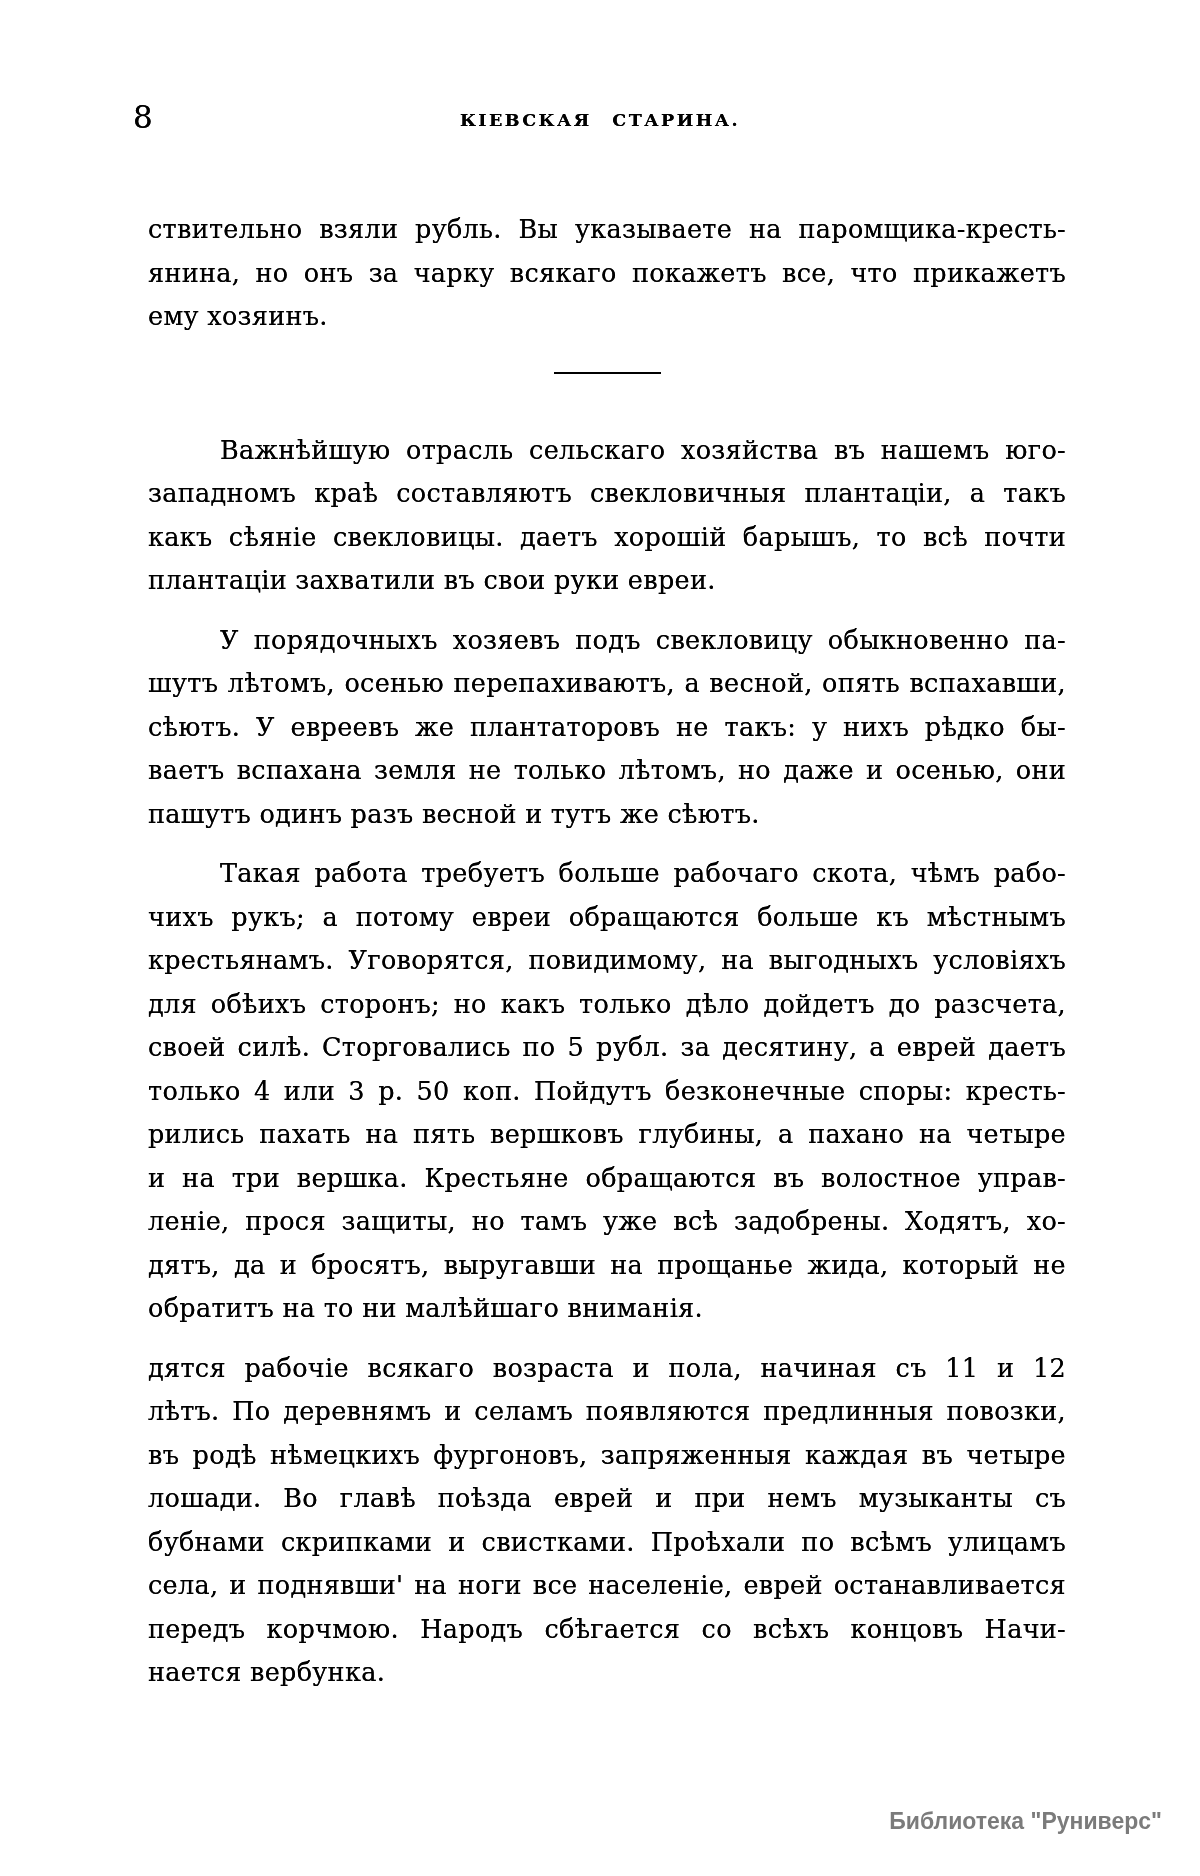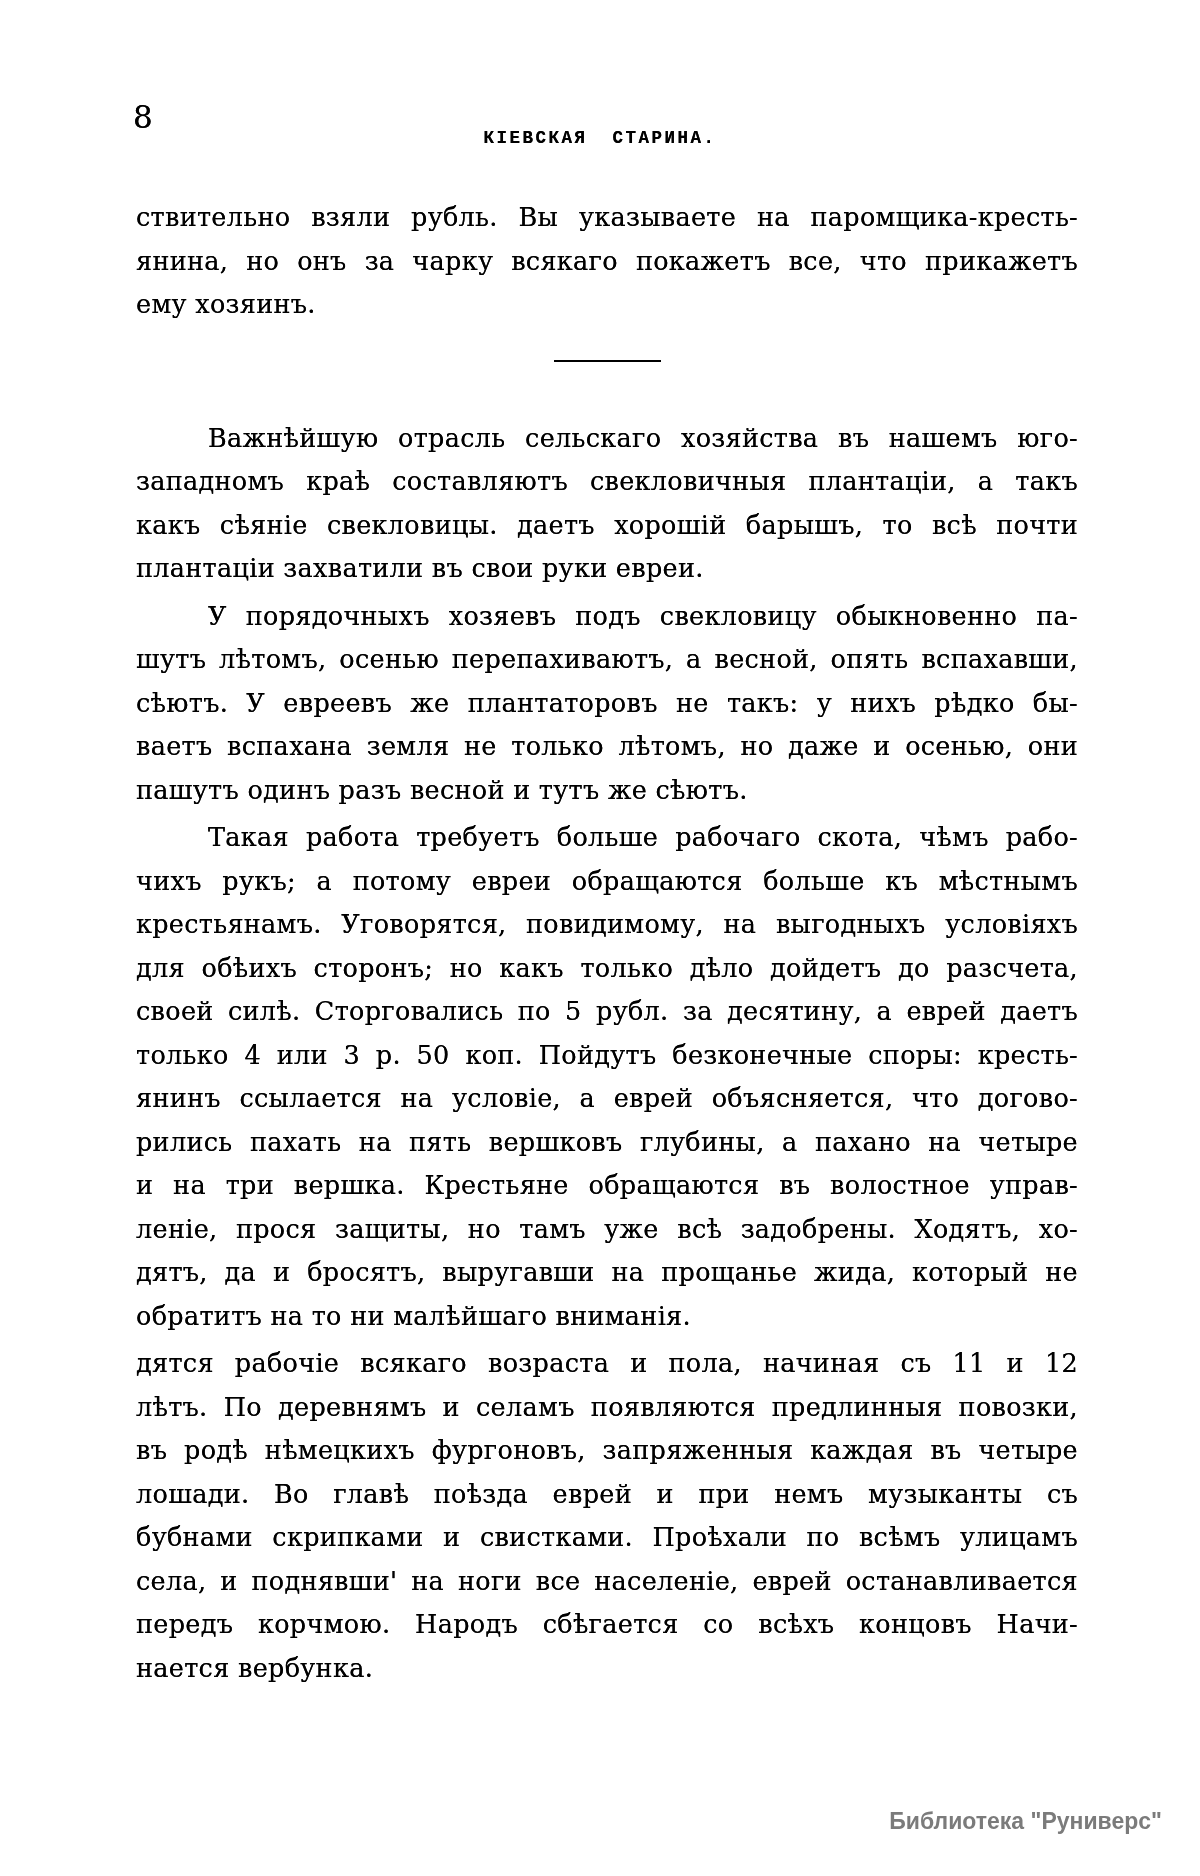--- a/index.html
+++ b/index.html
@@ -22,41 +22,40 @@
     position: absolute;
     left: 133px;
     top: 100px;
     font-size: 31px;
     line-height: 34px;
     text-shadow: 0 0 0.6px rgba(0,0,0,0.9);
   }
   .running-title {
     position: absolute;
     left: 0;
-    top: 128px;
+    top: 110px;
     width: 1200px;
     text-align: center;
     font-size: 17.5px;
     font-weight: bold;
     letter-spacing: 2.5px;
     word-spacing: 12px;
     text-shadow: 0 0 0.5px rgba(0,0,0,0.85);
-    font-family: Liberation Mono, monospace;
   }
   
   .text-column {
     position: absolute;
     left: 132px;
     top: 192px;
     width: 950px;
     font-size: 25.5px;
     letter-spacing: 0.3px;
     text-shadow: 0 0 0.6px rgba(0,0,0,0.85);
   }
-  .para { margin: 4px; }
+  .para { margin: 16px; }
   .line {
     height: 43.5px;
     line-height: 43.5px;
     text-align: justify;
     text-align-last: justify;
     white-space: nowrap;
   }
   .line.last {
     text-align: center;
     text-align-last: left;
@@ -110,21 +109,20 @@
         <div class="line">ваетъ вспахана земля не только лѣтомъ, но даже и осенью, они</div>
         <div class="line last">пашутъ одинъ разъ весной и тутъ же сѣютъ.</div>
       </div>
       <div class="para">
         <div class="line first-indent">Такая работа требуетъ больше рабочаго скота, чѣмъ рабо-</div>
         <div class="line">чихъ рукъ; а потому евреи обращаются больше къ мѣстнымъ</div>
         <div class="line">крестьянамъ. Уговорятся, повидимому, на выгодныхъ условіяхъ</div>
         <div class="line">для обѣихъ сторонъ; но какъ только дѣло дойдетъ до разсчета,</div>
         <div class="line">своей силѣ. Сторговались по 5 рубл. за десятину, а еврей даетъ</div>
         <div class="line">только 4 или 3 р. 50 коп. Пойдутъ безконечные споры: кресть-</div>
-        <div class="line">янинъ ссылается на условіе, а еврей объясняется, что догово-</div>
         <div class="line">рились пахать на пять вершковъ глубины, а пахано на четыре</div>
         <div class="line">и на три вершка. Крестьяне обращаются въ волостное управ-</div>
         <div class="line">леніе, прося защиты, но тамъ уже всѣ задобрены. Ходятъ, хо-</div>
         <div class="line">дятъ, да и бросятъ, выругавши на прощанье жида, который не</div>
         <div class="line last">обратитъ на то ни малѣйшаго вниманія.</div>
       </div>
       <div class="para">
         <div class="line">дятся рабочіе всякаго возраста и пола, начиная съ 11 и 12</div>
         <div class="line">лѣтъ. По деревнямъ и селамъ появляются предлинныя повозки,</div>
         <div class="line">въ родѣ нѣмецкихъ фургоновъ, запряженныя каждая въ четыре</div>

